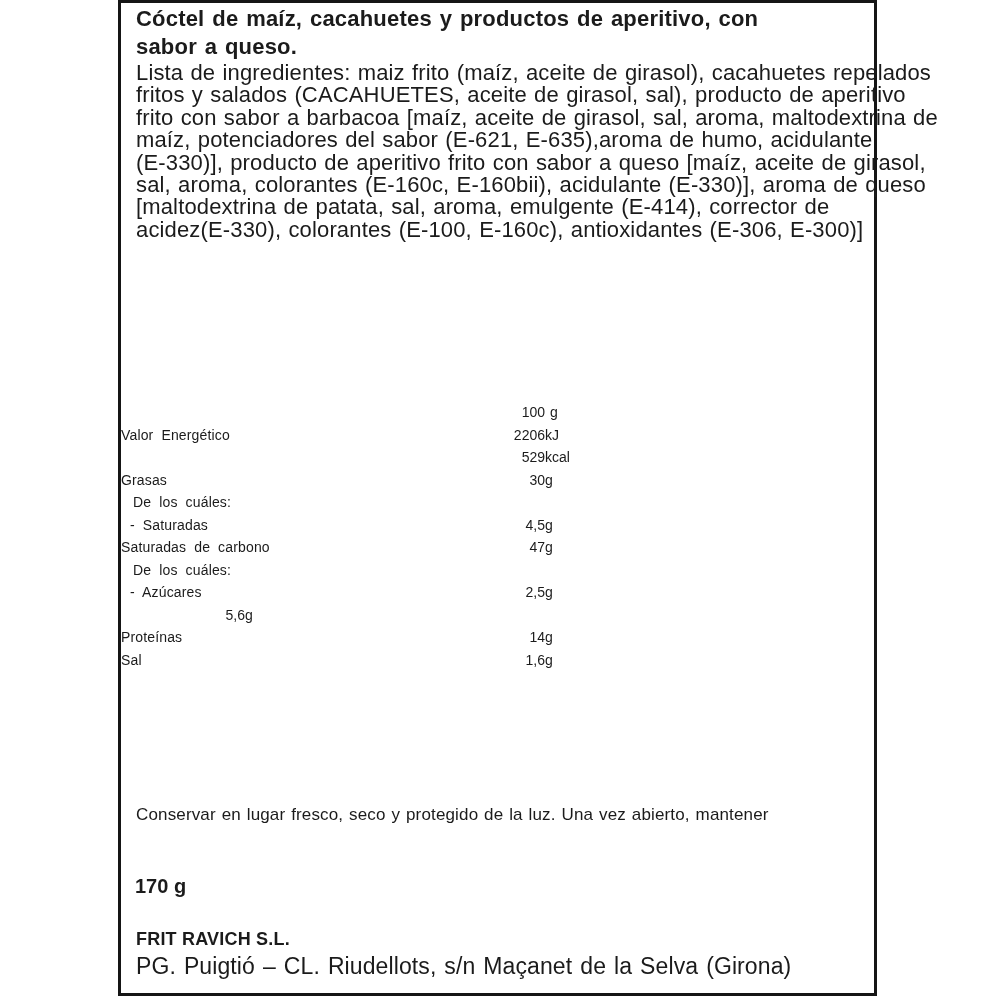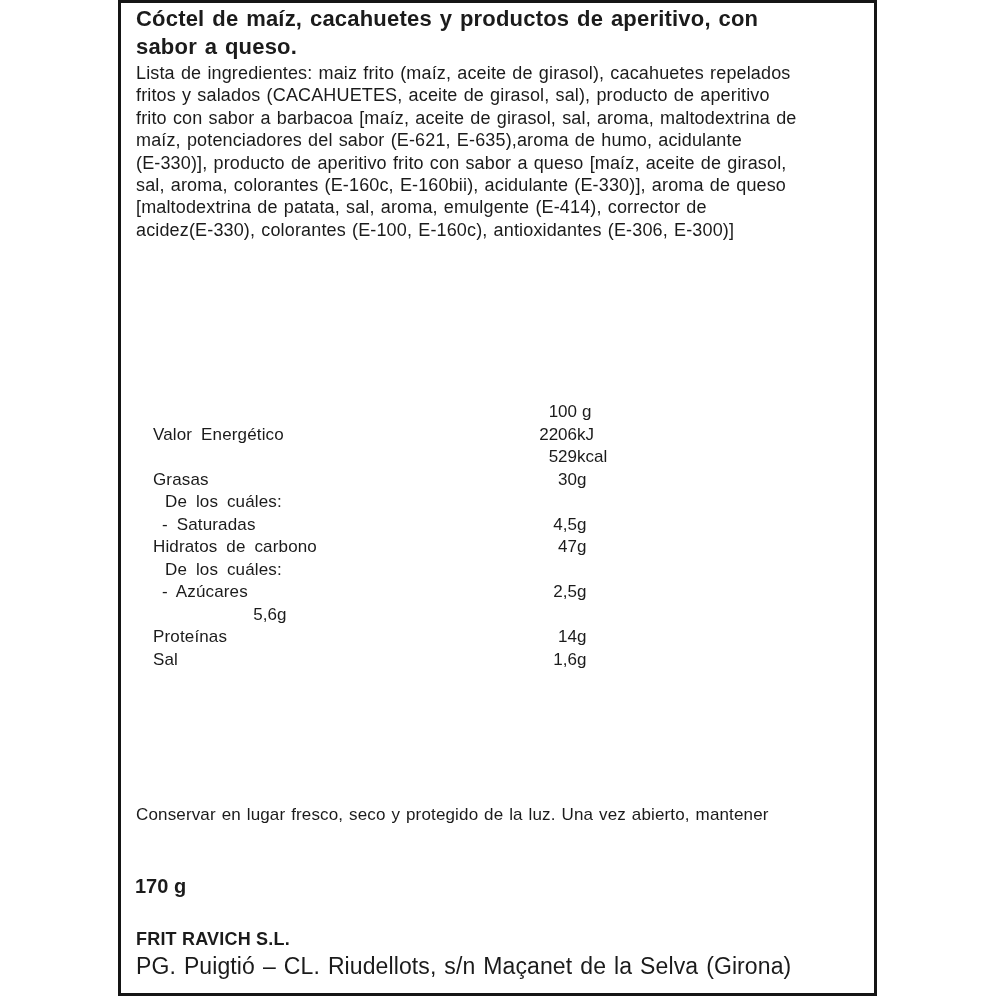--- a/index.html
+++ b/index.html
@@ -36,32 +36,32 @@
     font-weight: bold;
     line-height: 27.5px;
     letter-spacing: 0.2px;
     word-spacing: 1.5px;
     white-space: nowrap;
   }
   .ingredients {
     position: absolute;
     left: 15px;
     top: 59px;
-    font-size: 18px;
+    font-size: 22px;
     line-height: 22.4px;
     letter-spacing: 0.15px;
     word-spacing: 1px;
     white-space: nowrap;
   }
   .nutrition {
     position: absolute;
-    left: 32px;
+    left: 0;
     top: 398px;
     width: 600px;
-    font-size: 17px;
+    font-size: 14px;
     line-height: 22.5px;
   }
   .nrow { display: flex; }
   .nlabel {
     flex: 0 0 300px;
     word-spacing: 4px;
     letter-spacing: 0.15px;
     white-space: nowrap;
   }
   .nlabel.ind1 { padding-left: 12px; flex-basis: 288px; }
@@ -159,21 +159,21 @@
         <span class="nlabel ind1">De los cuáles:</span>
         <span class="nvalue"></span>
         <span class="nunit"></span>
       </div>
       <div class="nrow">
         <span class="nlabel ind2">- Saturadas</span>
         <span class="nvalue">4,5</span>
         <span class="nunit">g</span>
       </div>
       <div class="nrow">
-        <span class="nlabel">Hidratos de carbono</span>
+        <span class="nlabel">Saturadas de carbono</span>
         <span class="nvalue">47</span>
         <span class="nunit">g</span>
       </div>
       <div class="nrow">
         <span class="nlabel ind1">De los cuáles:</span>
         <span class="nvalue"></span>
         <span class="nunit"></span>
       </div>
       <div class="nrow">
         <span class="nlabel ind2">- Azúcares</span>

